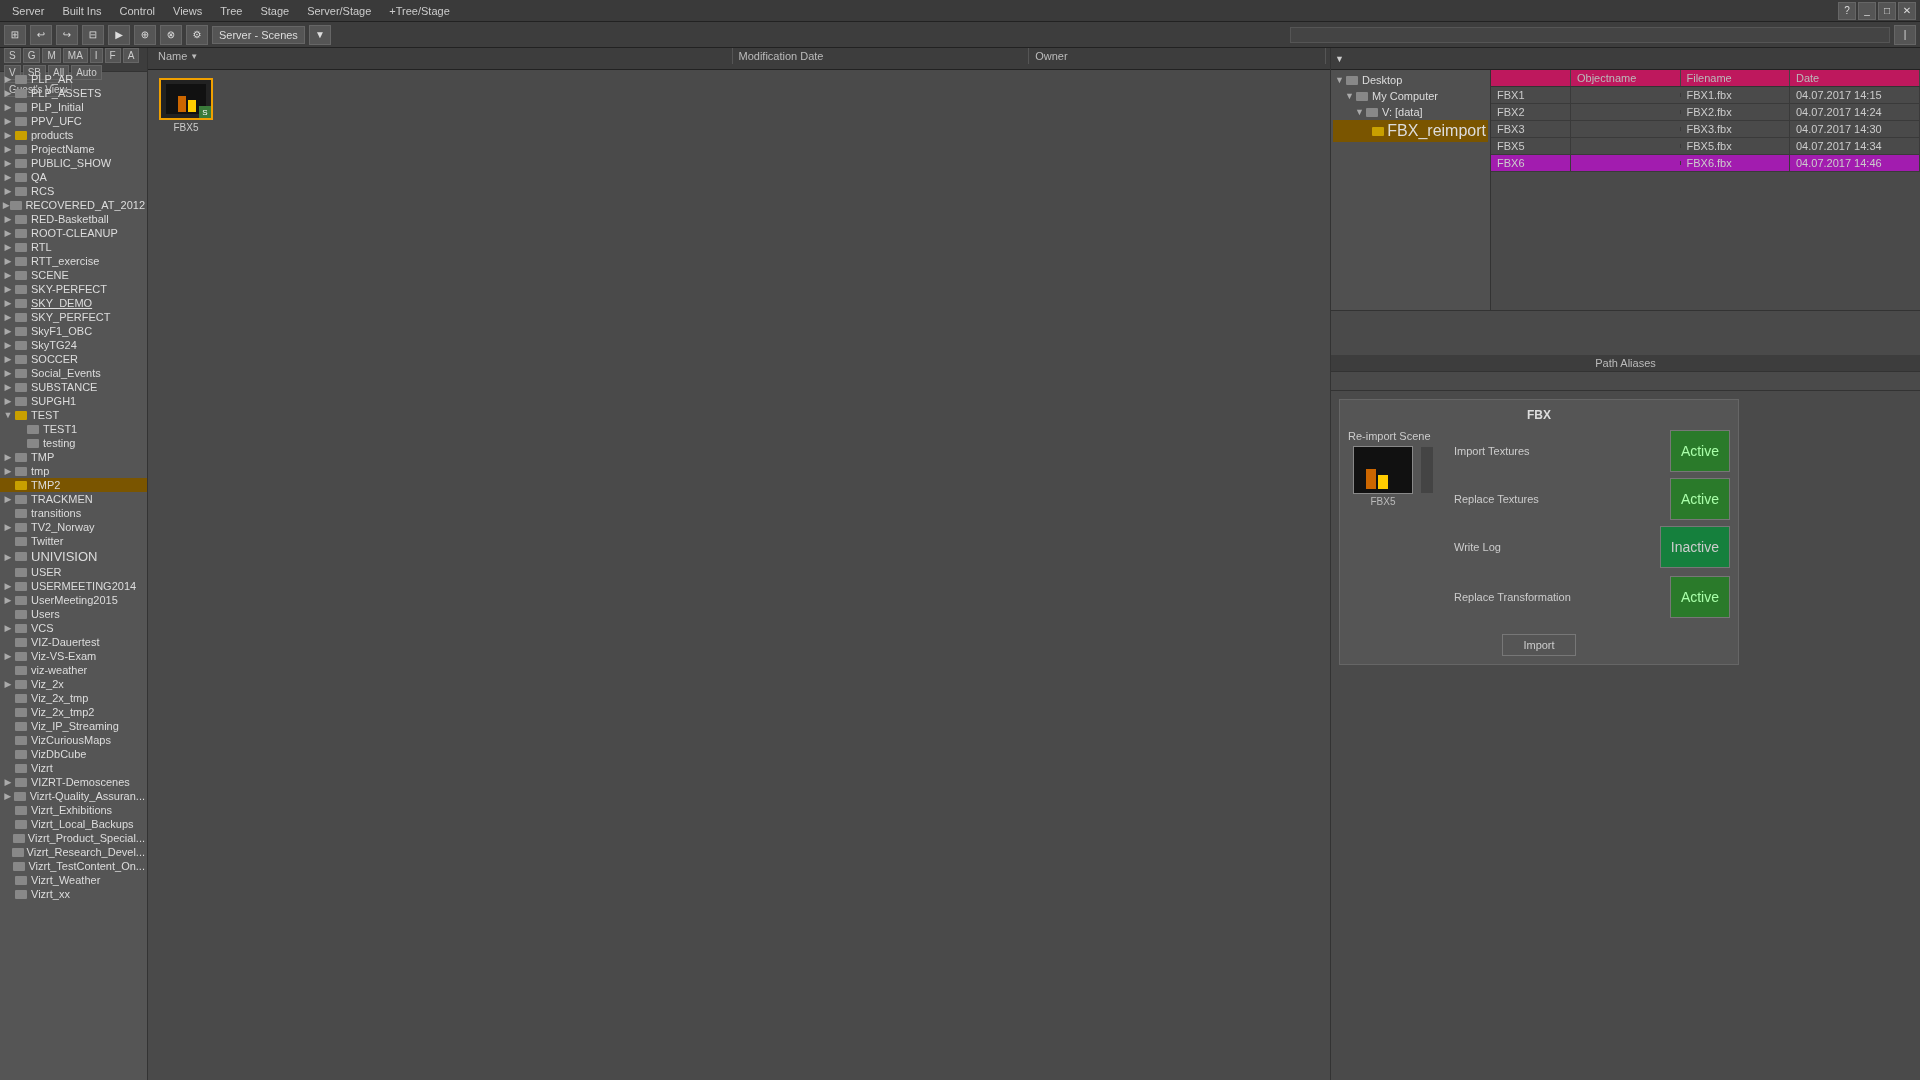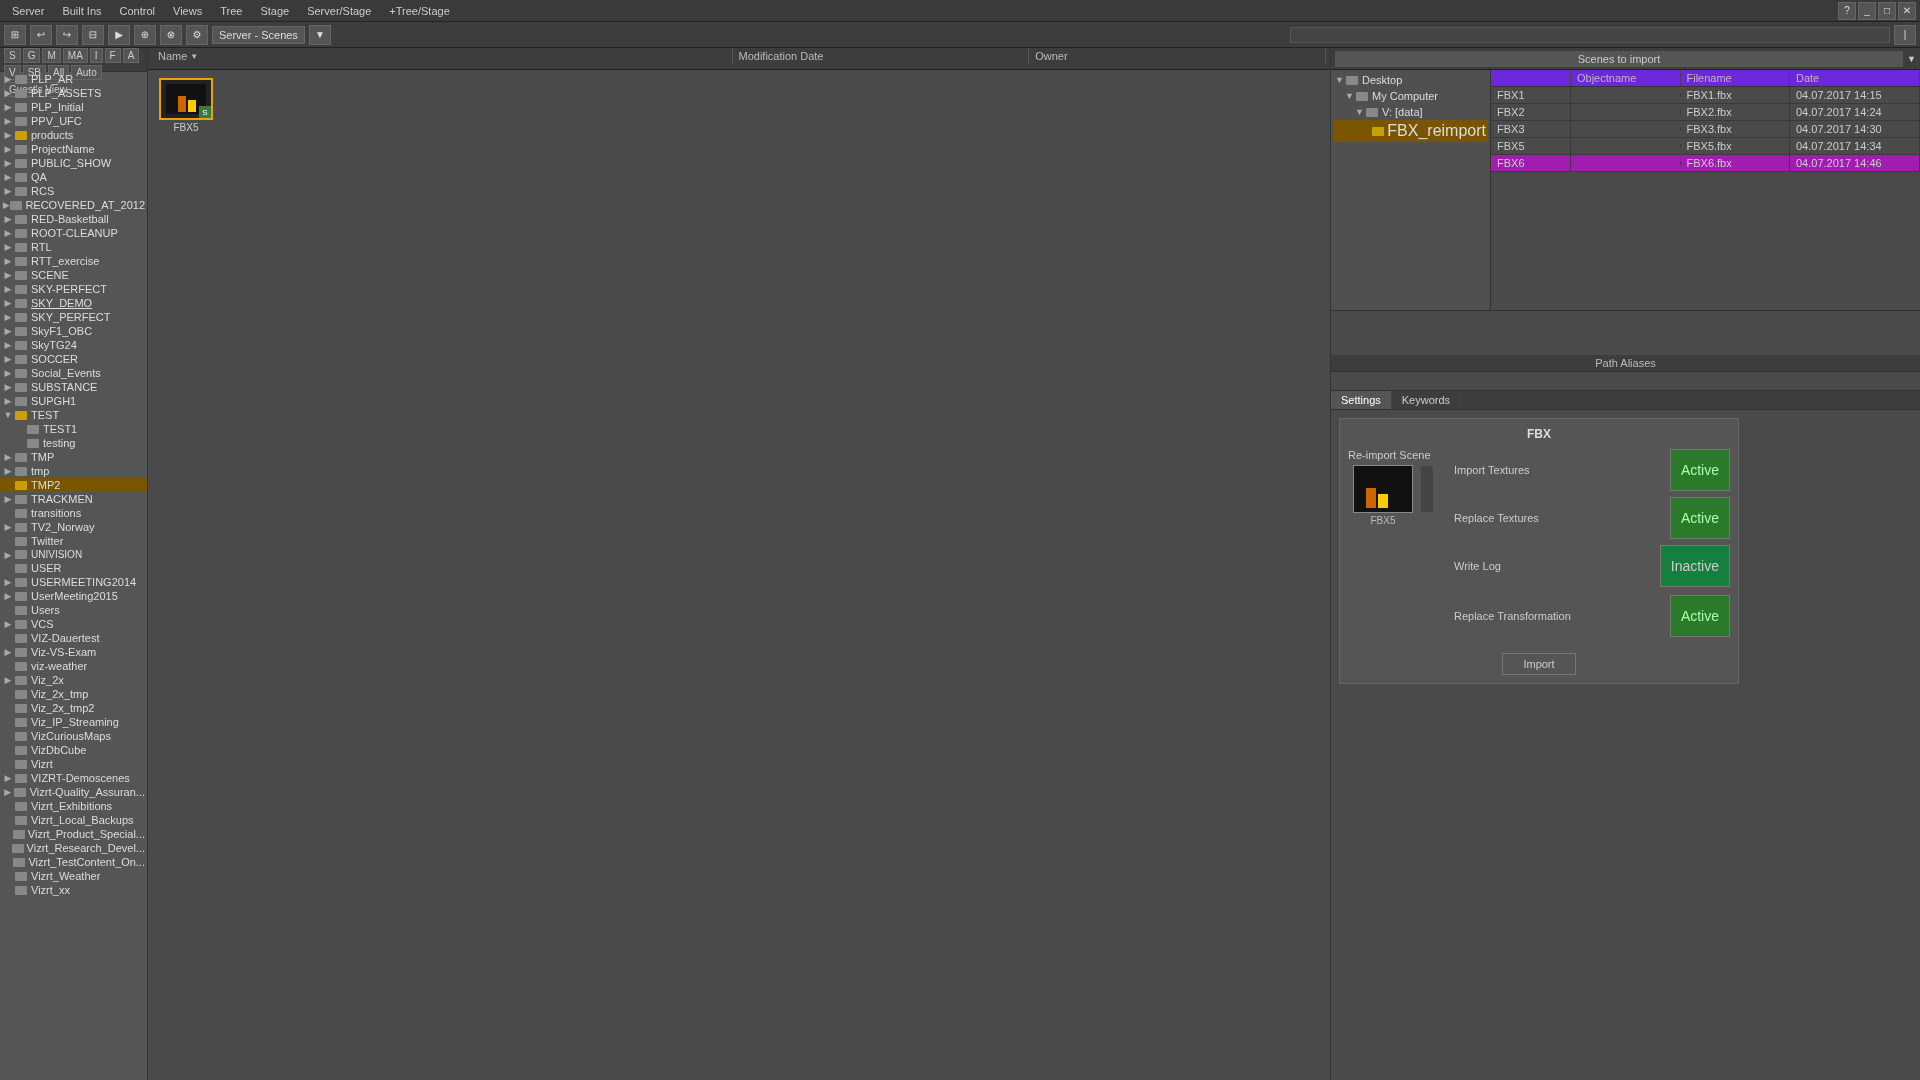--- a/index.html
+++ b/index.html
@@ -284,21 +284,21 @@
     .ftree-item.selected { background: #7a5500; }
     .ftree-toggle { width: 10px; font-size: 9px; color: #aaa; }
 
     
     .right-file-list {
       flex: 1;
       overflow-y: auto;
     }
     .file-list-header {
       display: flex;
-      background: #6d28d9;
+      background: #be185d;
       border-bottom: 1px solid #333;
     }
     .file-col {
       padding: 2px 6px;
       font-size: 11px;
       color: #bbb;
       border-right: 1px solid #444;
       cursor: pointer;
     }
     .file-col-name { flex: 0 0 80px; }
@@ -790,21 +790,21 @@
             <span class="folder-gray"></span>
           </span>
           <span style="font-size: 11px; color: rgb(221, 221, 221);">Twitter</span>
         </div>
         <div class="tree-item">
           <span style="width: 0px; display: inline-block;"></span>
           <span class="tree-toggle">▶</span>
           <span class="folder-icon">
             <span class="folder-gray"></span>
           </span>
-          <span style="font-size: 10px; color: rgb(221, 221, 221);">UNIVISION</span>
+          <span style="font-size: 13px; color: rgb(221, 221, 221);">UNIVISION</span>
         </div>
         <div class="tree-item">
           <span style="width: 0px; display: inline-block;"></span>
           <span class="tree-toggle"> </span>
           <span class="folder-icon">
             <span class="folder-gray"></span>
           </span>
           <span style="font-size: 11px; color: rgb(221, 221, 221);">USER</span>
         </div>
         <div class="tree-item">
@@ -1018,21 +1018,20 @@
           <div class="thumb-overlay">S</div>
         </div>
         <div class="scene-label">FBX5</div>
       </div>
     </div>
   </div>
 
   <div class="right-panel">
 
     <div class="right-top-toolbar">
-      <span class="scenes-import-label">Scenes to import</span>
       <span class="scenes-import-dropdown">▼</span>
     </div>
 
     <div class="right-file-area" style="height:240px; flex:0 0 auto;">
 
       <div class="right-file-tree" id="right-file-tree">
       <div class="ftree-item">
             <span style="width: 0px; display: inline-block;"></span>
             <span class="ftree-toggle">▼</span>
             <span class="folder-icon">
@@ -1106,24 +1105,20 @@
             </div>
           </div>
       </div>
     </div>
 
     <div class="path-aliases-section">
       <div class="section-header">Path Aliases</div>
     </div>
 
     <div class="settings-section">
-      <div class="settings-tabs">
-        <div class="settings-tab active">Settings</div>
-        <div class="settings-tab">Keywords</div>
-      </div>
       <div class="settings-content">
 
         <div class="fbx-panel">
           <div class="fbx-title">FBX</div>
           <div class="fbx-main-row">
 
             <div style="display:flex; flex-direction:column; align-items:flex-start; margin-right:8px;">
               <span style="font-size:11px; color:#ccc; margin-bottom:4px;">Re-import Scene</span>
               <div style="display:flex; align-items:flex-start;">
                 <div class="fbx-preview">

